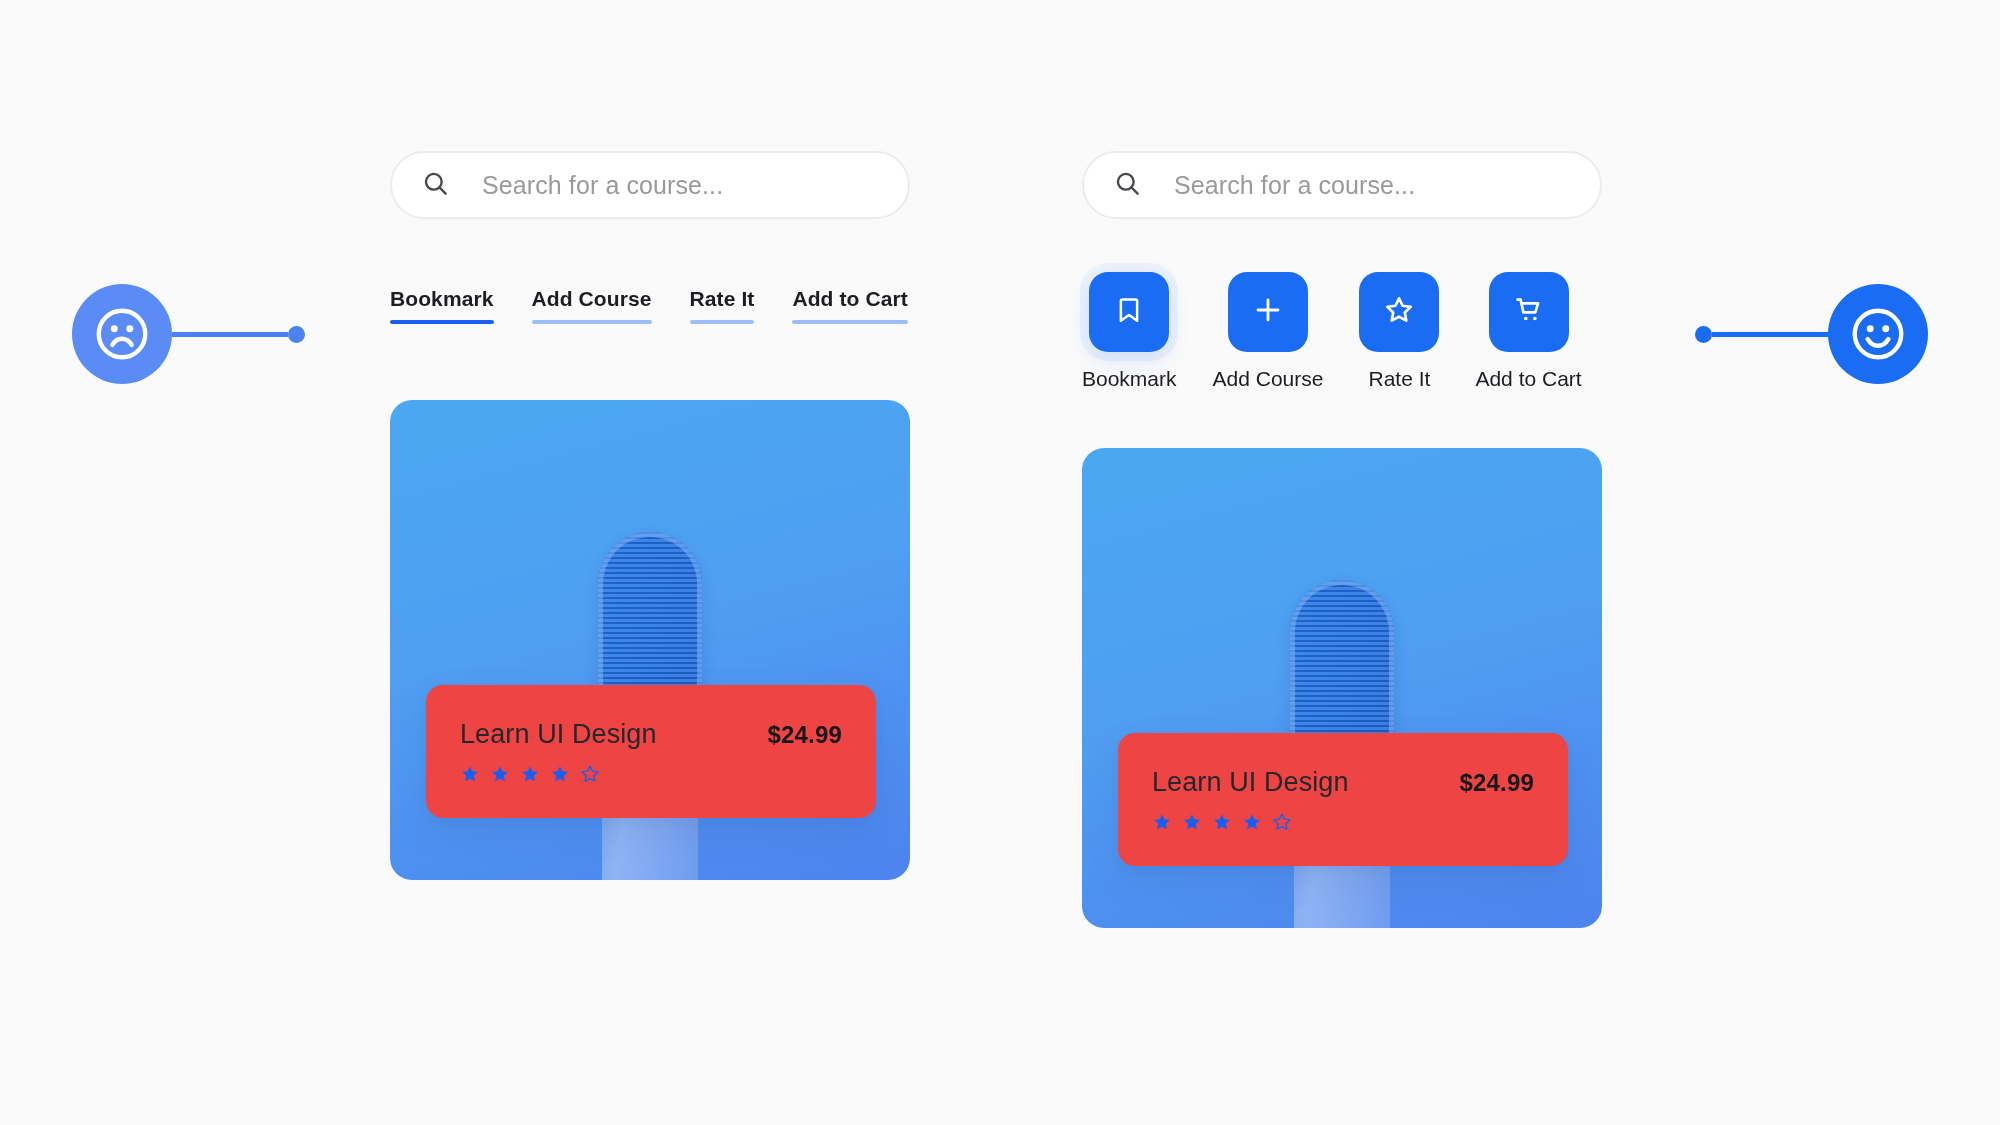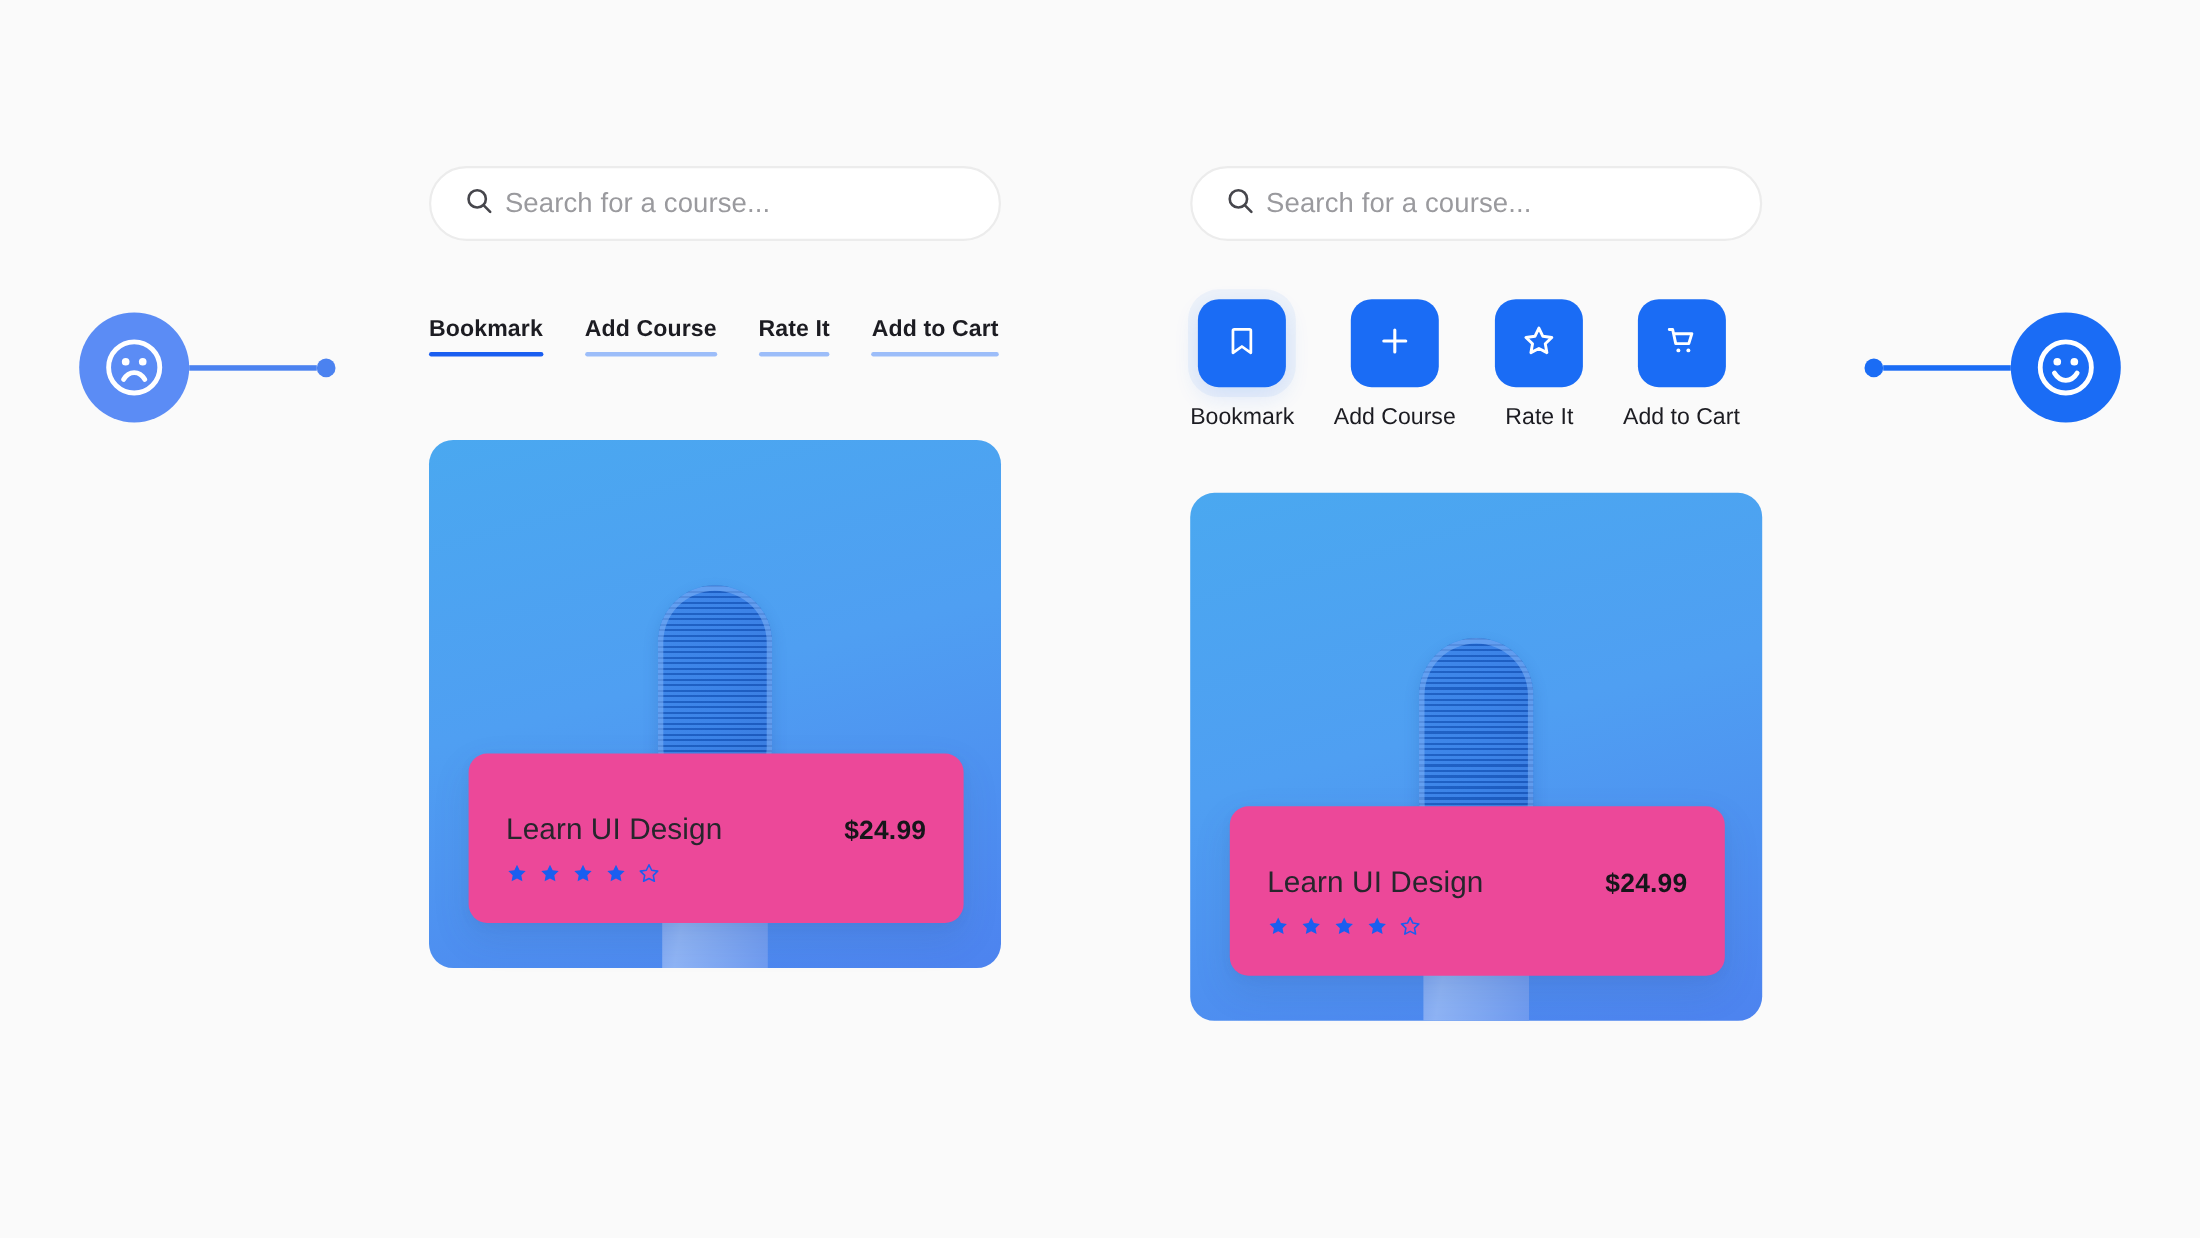--- a/index.html
+++ b/index.html
@@ -72,21 +72,21 @@
     top: 151px;
     width: 520px;
     height: 68px;
     box-sizing: border-box;
     background: #ffffff;
     border: 2px solid #ececec;
     border-radius: 36px;
     display: flex;
     align-items: center;
     padding: 0 30px;
-    gap: 10px;
+    gap: 33px;
   }
   .search-placeholder {
     color: #9a9a9e;
     font-size: 25px;
     letter-spacing: 0.1px;
   }
 
   
   .linkbar {
     position: absolute;
@@ -196,25 +196,25 @@
         rgba(120,180,255,0.22) 5px
       ),
       linear-gradient(100deg, #2f7ce4 0%, #2b76e2 50%, #2a6ed8 100%);
     box-shadow:
       inset 0 0 0 5px rgba(130,180,248,0.55),
       0 6px 14px rgba(20,60,140,0.18);
   }
 
   .info-card {
     position: absolute;
-    background: #ec4899;
+    background: #ef4444;
     border-radius: 17px;
     box-shadow: 0 14px 34px rgba(60,80,120,0.12), 0 3px 9px rgba(60,80,120,0.06);
     box-sizing: border-box;
-    padding: 54px 34px 30px 34px;
+    padding: 34px 34px 30px 34px;
   }
   .info-card-a { left: 36px; top: 285px; width: 450px; }
   .info-card-b { left: 36px; top: 285px; width: 450px; }
 
   .info-top {
     display: flex;
     align-items: baseline;
     justify-content: space-between;
     gap: 20px;
   }

